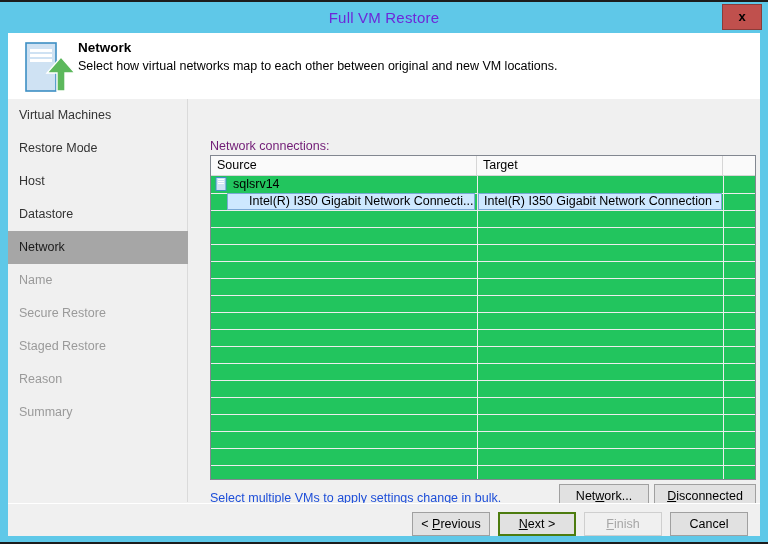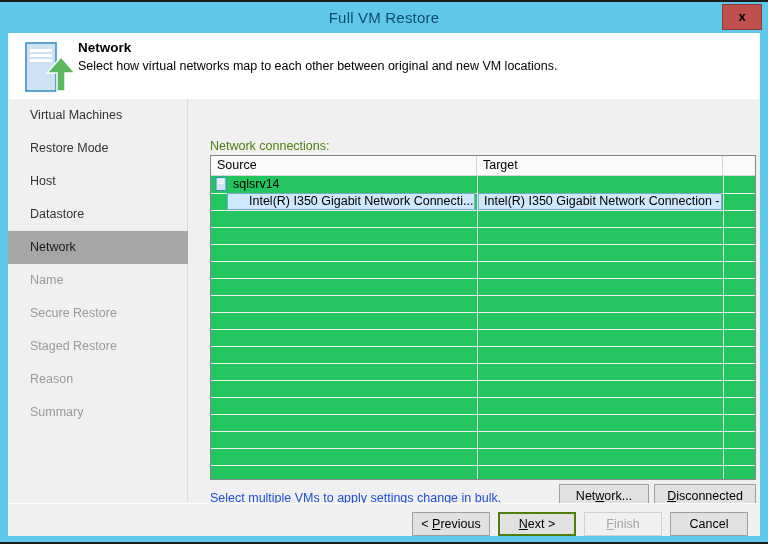--- a/index.html
+++ b/index.html
@@ -31,21 +31,21 @@
     width: 768px; height: 31px;
     background: #5fc8e8;
   }
   #title-text {
     position: absolute;
     left: 0; top: 0;
     width: 768px;
     line-height: 31px;
     text-align: center;
     font-size: 15px;
-    color: #0c4a6e;
+    color: #6d28d9;
     letter-spacing: .2px;
   }
   #close-btn {
     position: absolute;
     right: 6px; top: 2px;
     width: 40px; height: 26px;
     background: #c0504d;
     border: 1px solid #8a3c39;
     color: #000;
     font-size: 13px;
@@ -95,21 +95,21 @@
     left: 0; top: 66px;
     width: 180px; height: 403px;
     background: #f0f0f0;
     border-right: 1px solid #dadada;
   }
   .side-item {
     position: absolute;
     left: 0;
     width: 180px; height: 33px;
     line-height: 33px;
-    padding-left: 22px;
+    padding-left: 11px;
     font-size: 12.5px;
     color: #333333;
     cursor: pointer;
     white-space: nowrap;
   }
   .side-item.dim { color: #9a9a9a; }
   .side-item.active {
     background: #a6a6a6;
     color: #1a1a1a;
   }
@@ -118,21 +118,21 @@
   #main {
     position: absolute;
     left: 181px; top: 66px;
     width: 571px; height: 403px;
     background: #f0f0f0;
   }
   #list-label {
     position: absolute;
     left: 21px; top: 40px;
     font-size: 12.5px;
-    color: #4d7c0f;
+    color: #701a75;
   }
 
   
   #grid {
     position: absolute;
     left: 21px; top: 56px;
     width: 546px; height: 325px;
     background: #22c55e;
     border: 1px solid #828790;
     overflow: hidden;

